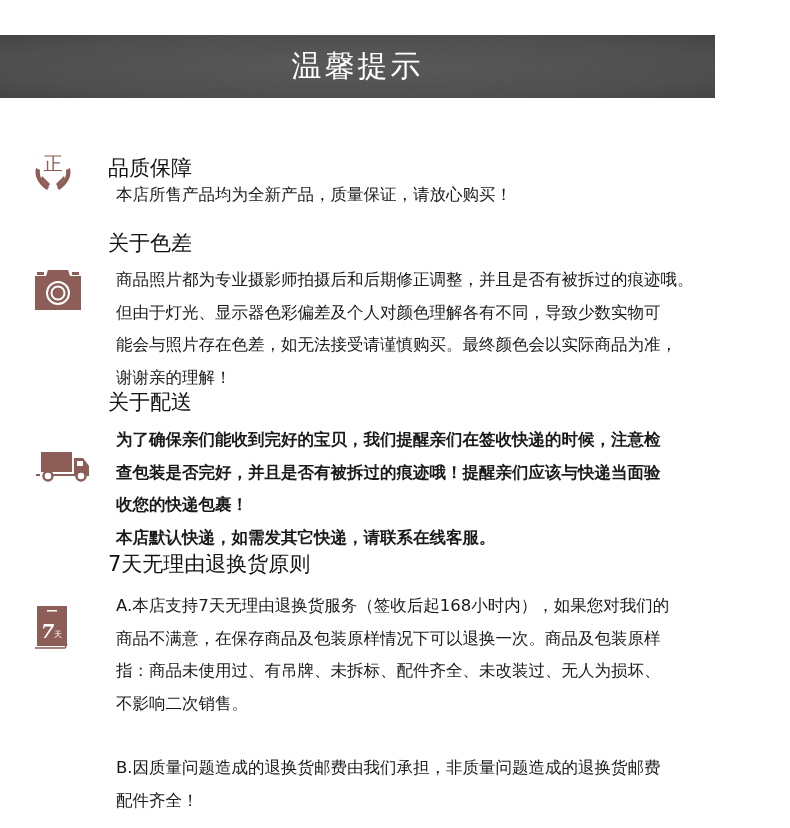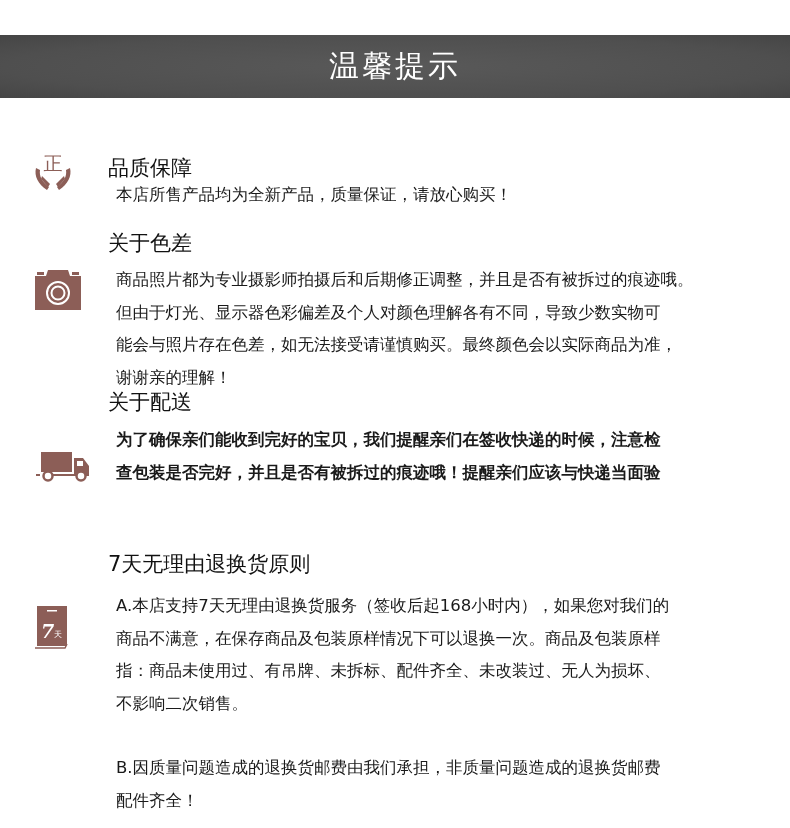--- a/index.html
+++ b/index.html
@@ -1,21 +1,21 @@
 <!DOCTYPE html>
 <html><head>
   <meta charset="utf-8">
   <style>
     html, body { margin: 0; padding: 0; }
     body {
       width: 790px; height: 828px; background: #ffffff; position: relative; overflow: hidden;
       font-family: "DejaVu Sans", "Liberation Sans", sans-serif; color: #1a1a1a;
     }
     .banner {
-      position: absolute; left: 0; top: 35px; width: 790px; height: 63px;
+      position: absolute; left: 0; top: 35px; width: 715px; height: 63px;
       background: radial-gradient(ellipse at center, #595959 0%, #4f4f4f 70%, #454545 100%);
       display: flex; align-items: center; justify-content: center;
     }
     .banner-title { color: #ffffff; font-size: 30px; letter-spacing: 3px; }
     .section { position: absolute; left: 0; width: 790px; }
     .icon { position: absolute; left: 30px; }
     .sec-title { position: absolute; left: 108px; font-size: 21px; color: #111; white-space: nowrap; }
     .sec-body { position: absolute; left: 108px; width: 670px; font-size: 16.5px; line-height: 24.5px; color: #1a1a1a; }
     .sec-body p { margin: 8px; }
     .gap { height: 24px; }
@@ -72,20 +72,22 @@
       <rect x="0" y="24" width="4" height="2" fill="#8c5e57"></rect>
       <rect x="10" y="24" width="30" height="2" fill="#8c5e57"></rect>
       <circle cx="12" cy="26" r="4.5" fill="#fff" stroke="#8c5e57" stroke-width="2.5"></circle>
       <circle cx="45" cy="26" r="4.5" fill="#fff" stroke="#8c5e57" stroke-width="2.5"></circle>
     </svg>
   </span>
   <div class="sec-title" style="top:388px;">关于配送</div>
   <div class="sec-body" style="top:420px;font-weight:bold;">
     <p>为了确保亲们能收到完好的宝贝，我们提醒亲们在签收快递的时候，注意检</p>
     <p>查包装是否完好，并且是否有被拆过的痕迹哦！提醒亲们应该与快递当面验</p>
+    <p>收您的快递包裹！</p>
+    <p>本店默认快递，如需发其它快递，请联系在线客服。</p>
   </div>
 </div>
 
 <div class="section">
   <span class="icon" style="top:606px; left:35px;">
     <svg width="34" height="44" viewBox="0 0 34 44">
       <rect x="2" y="0" width="30" height="40" fill="#8c5e57"></rect>
       <rect x="12" y="4" width="10" height="1.5" fill="#fff"></rect>
       <text x="6" y="32" font-size="19" font-weight="bold" font-style="italic" fill="#fff" font-family="DejaVu Serif, serif">7</text>
       <text x="19" y="31" font-size="8" fill="#fff" font-family="DejaVu Sans, sans-serif">天</text>

